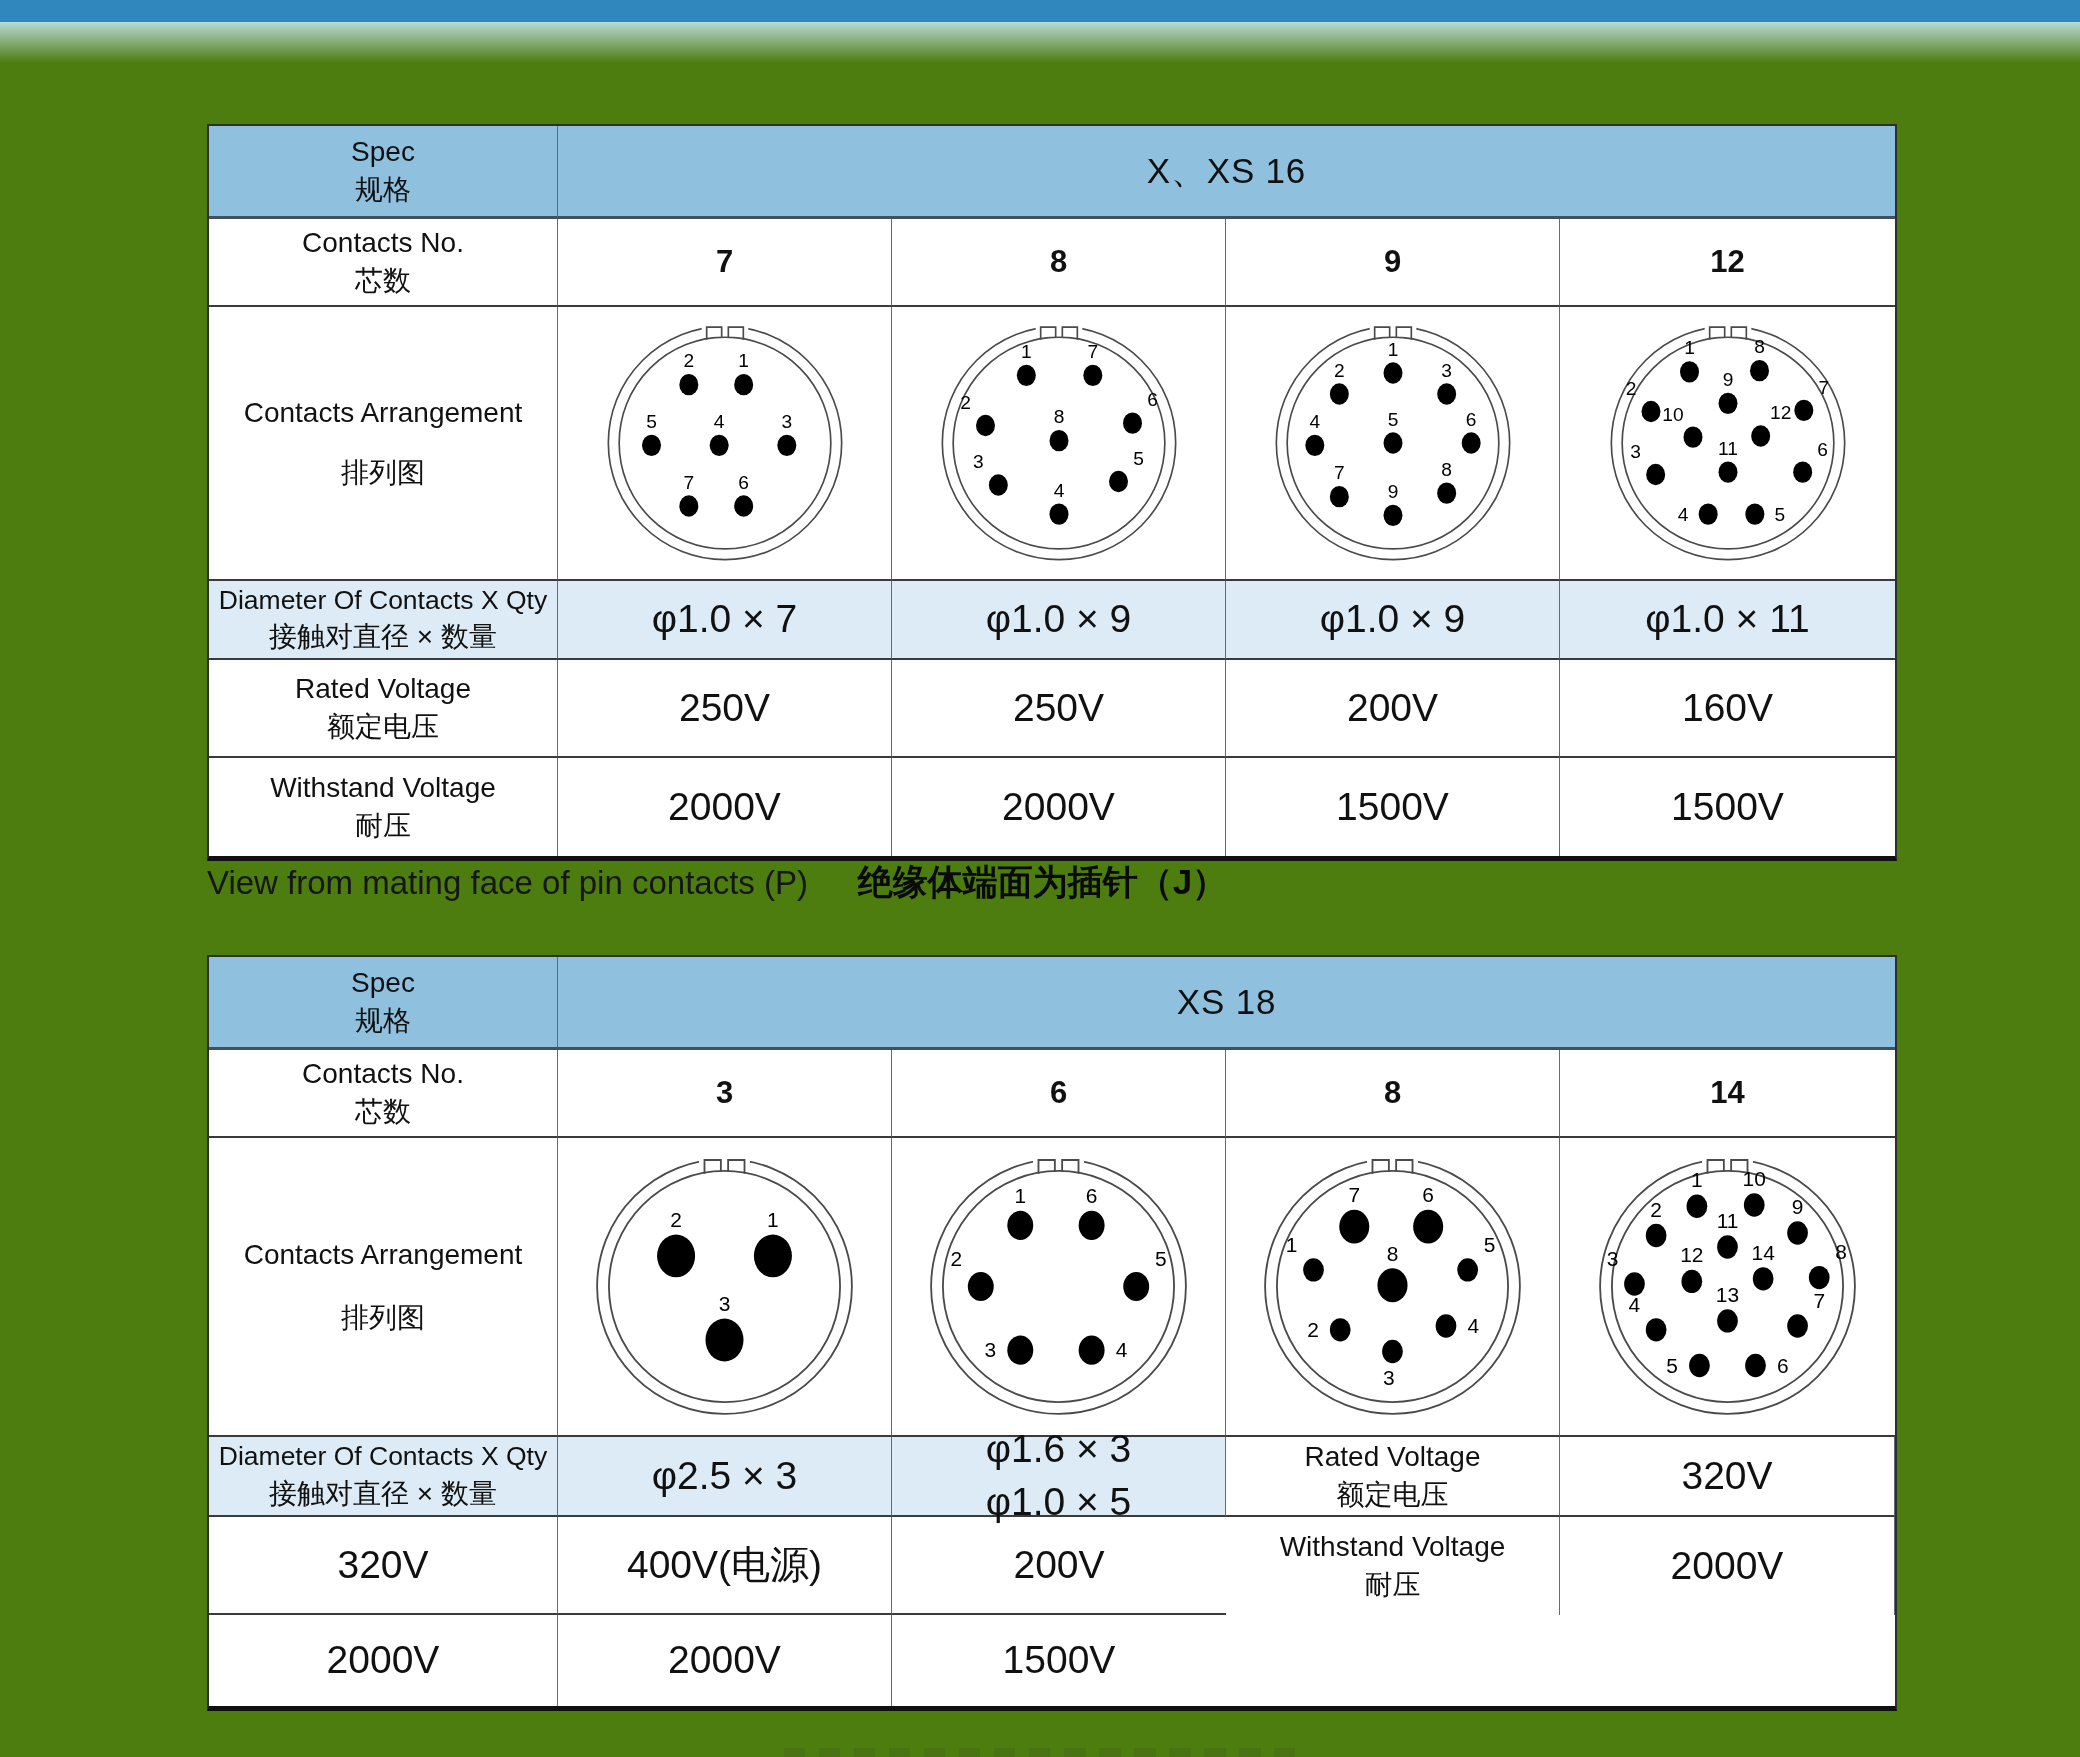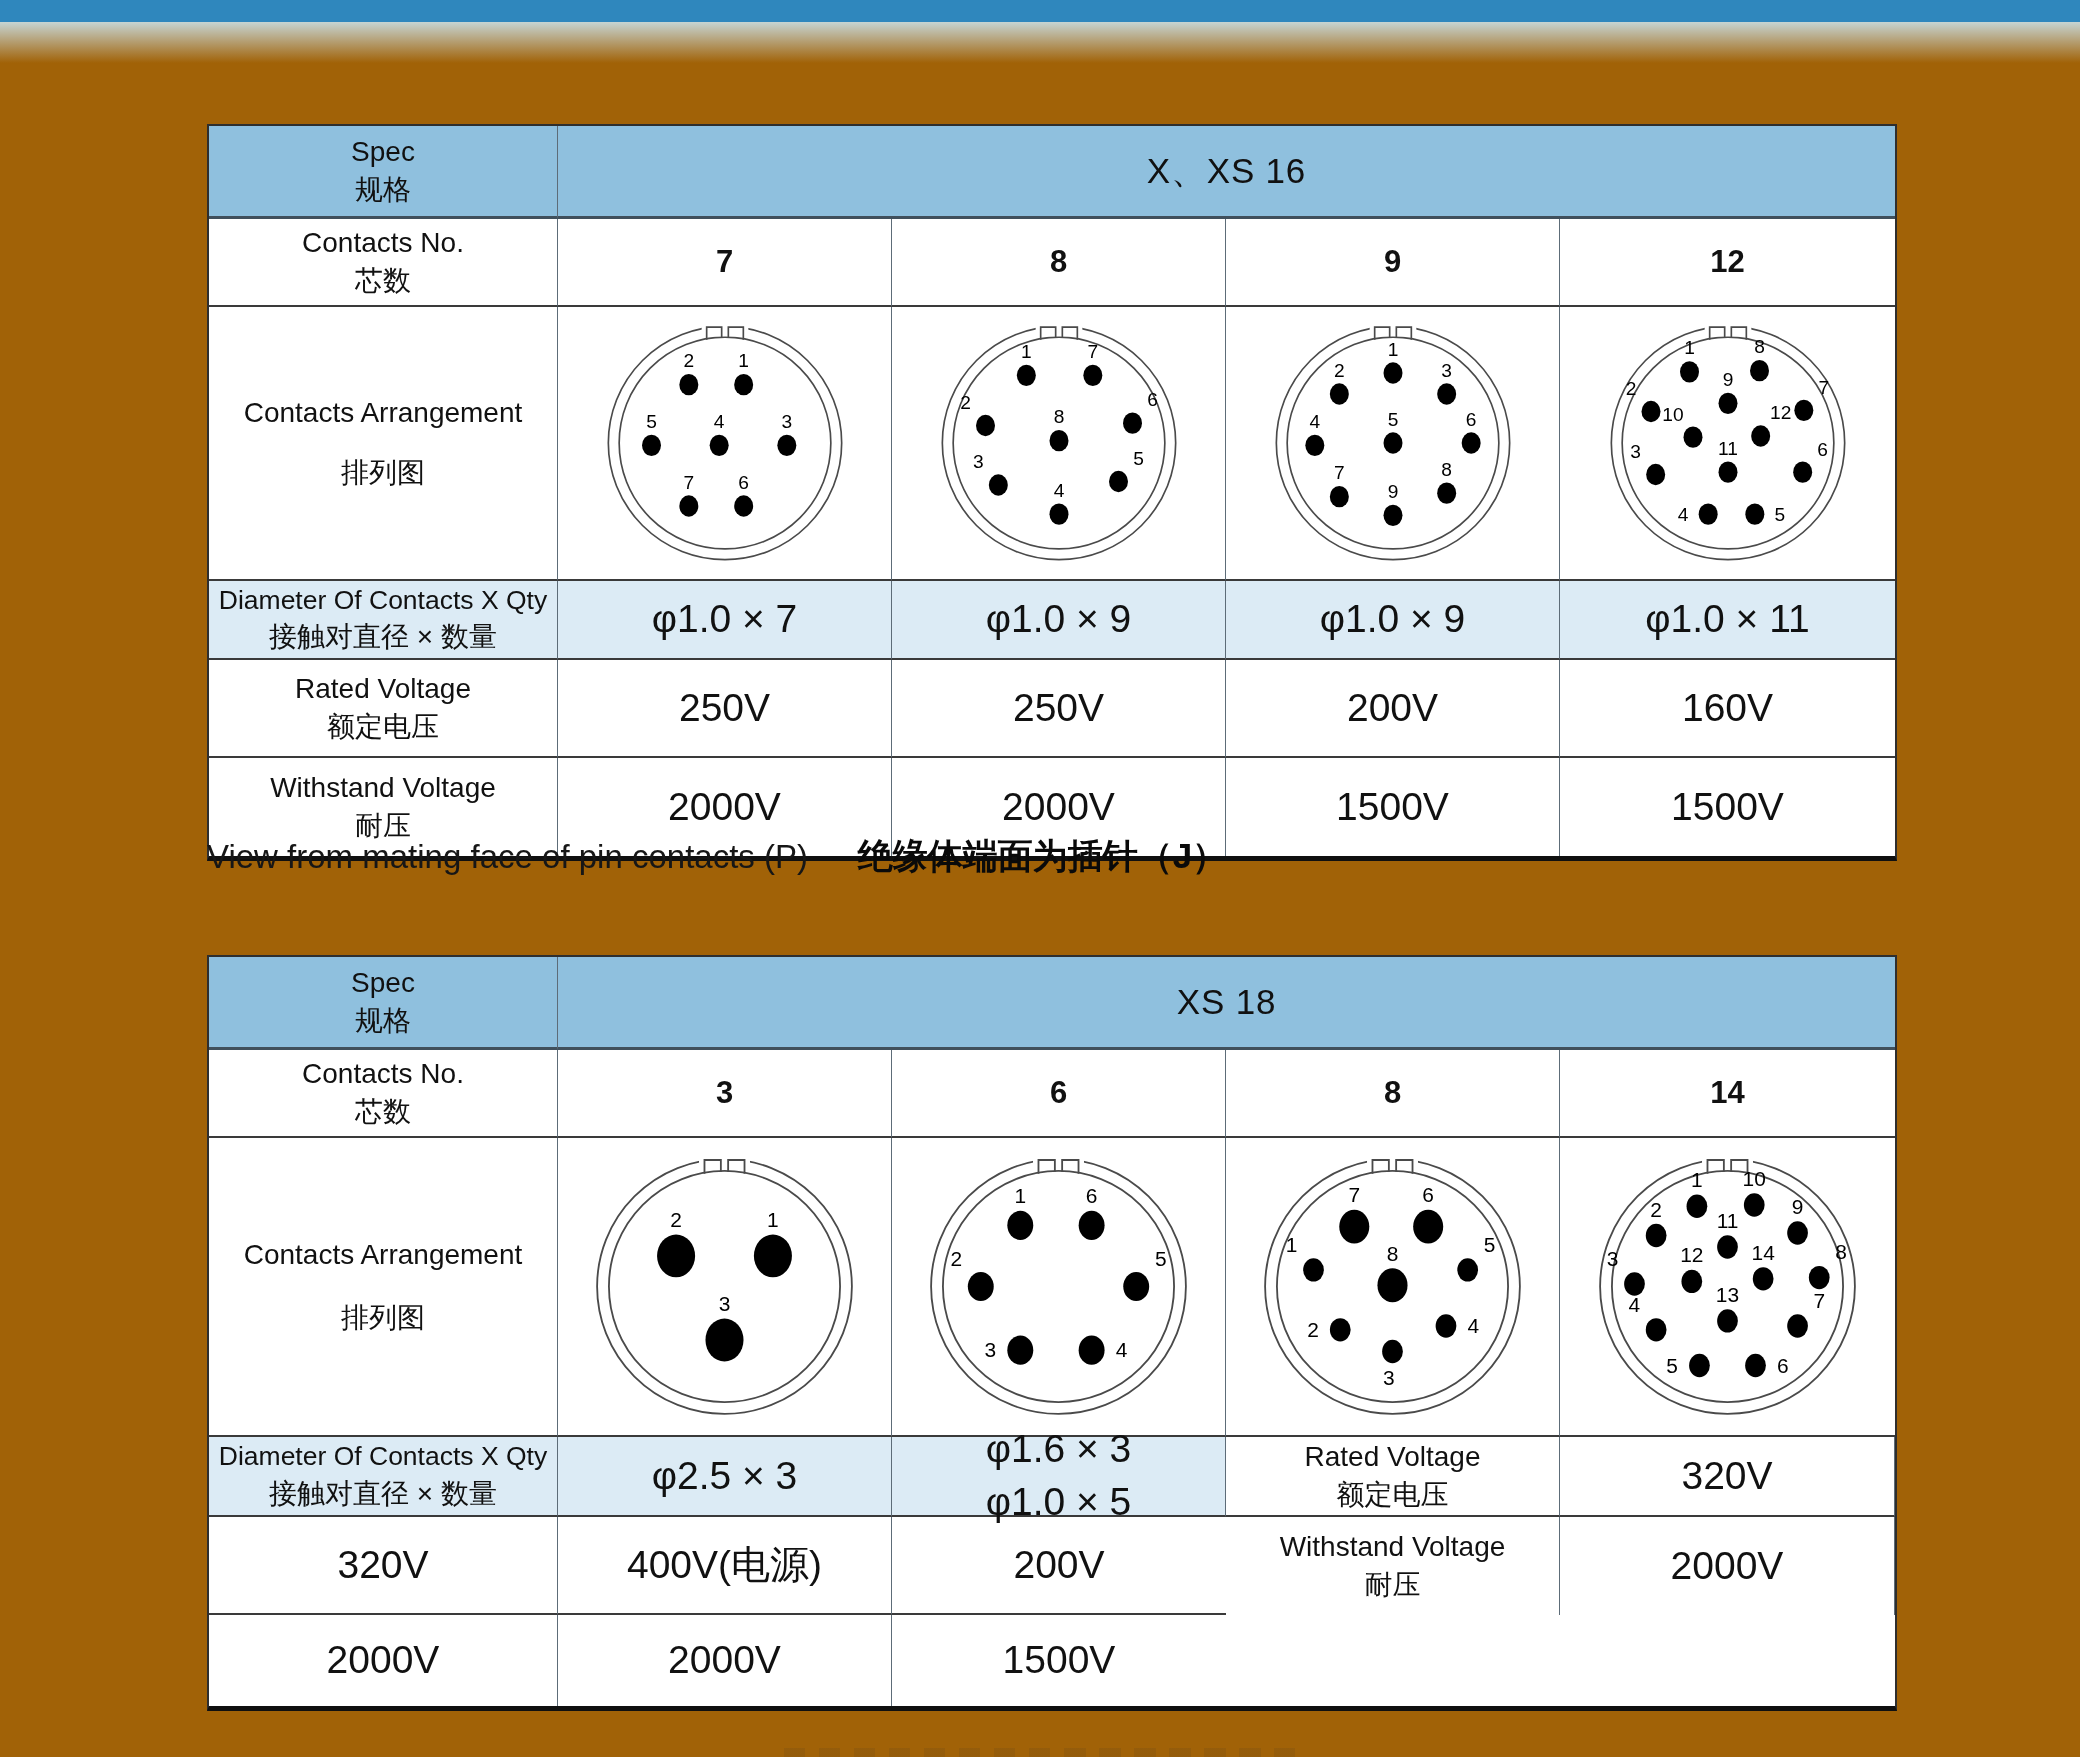--- a/index.html
+++ b/index.html
@@ -1,16 +1,16 @@
 <!DOCTYPE html>
 <html style="--topbar: #2f87bd; --hdr-bg: #8fc0de; --dia-bg: #dcebf5;font-size:13.2px"><head>
 <meta charset="utf-8">
 <style>
   html,body{margin:0;padding:0;background:#ffffff;}
-  .page{position:relative;width:2080px;height:1757px;background:#a16207;overflow:hidden;
+  .page{position:relative;width:2080px;height:1757px;background:#4d7c0f;overflow:hidden;
         font-family:"Liberation Sans","DejaVu Sans",sans-serif;color:#111;}
   .topbar{position:absolute;left:0;top:0;width:100%;height:22px;background:var(--topbar,#2f87bd);}
   .topfade{position:absolute;left:0;top:22px;width:100%;height:41px;
            background:linear-gradient(to bottom, rgba(205,233,247,.85), rgba(255,255,255,0));}
   .spec-table{position:absolute;display:grid;background:#fff;
               grid-template-columns:349px 334px 334px 334px 335px;
               border:2.5px solid #2e2e2e;border-bottom:5px solid #101010;}
   .t1{left:207px;top:124px;grid-template-rows:93px 88px 274px 79px 98px 98px;}
   .t2{left:207px;top:955px;grid-template-rows:93px 88px 299px 80px 98px 91px;}
   .cell{border-right:1.7px solid #5d6c78;border-bottom:2.5px solid #3a3a3a;
@@ -21,21 +21,21 @@
   .hdr{background:var(--hdr-bg,#8fc0de);}
   .r1{border-bottom:3.3px solid #40505c;}
   .dia{background:var(--dia-bg,#dcebf5);}
   .lbl-en{font-size:28px;}
   .lbl-zh{font-size:28px;}
   .hdr-val{font-size:35px;letter-spacing:0.8px;}
   .num{font-size:31px;font-weight:700;}
   .val{font-size:39px;}
   .conn-top{width:250px;height:250px;}
   .conn-bot{width:273px;height:273px;}
-  .caption{position:absolute;left:207px;top:833px;white-space:nowrap;}
+  .caption{position:absolute;left:207px;top:859px;white-space:nowrap;}
   .caption .en{font-size:33px;color:#161616;}
   .caption .zh{font-size:35px;font-weight:700;margin-left:46px;color:#0a0a0a;}
   .clipped{position:absolute;left:50%;transform:translateX(-50%);bottom:0;width:512px;height:9px;
            background:repeating-linear-gradient(90deg, rgba(40,40,40,.10) 0 21.5px, rgba(0,0,0,0) 21.5px 35px);}
 </style>
 </head>
 <body>
 
 <div class="page">
   <div class="topbar"></div>

